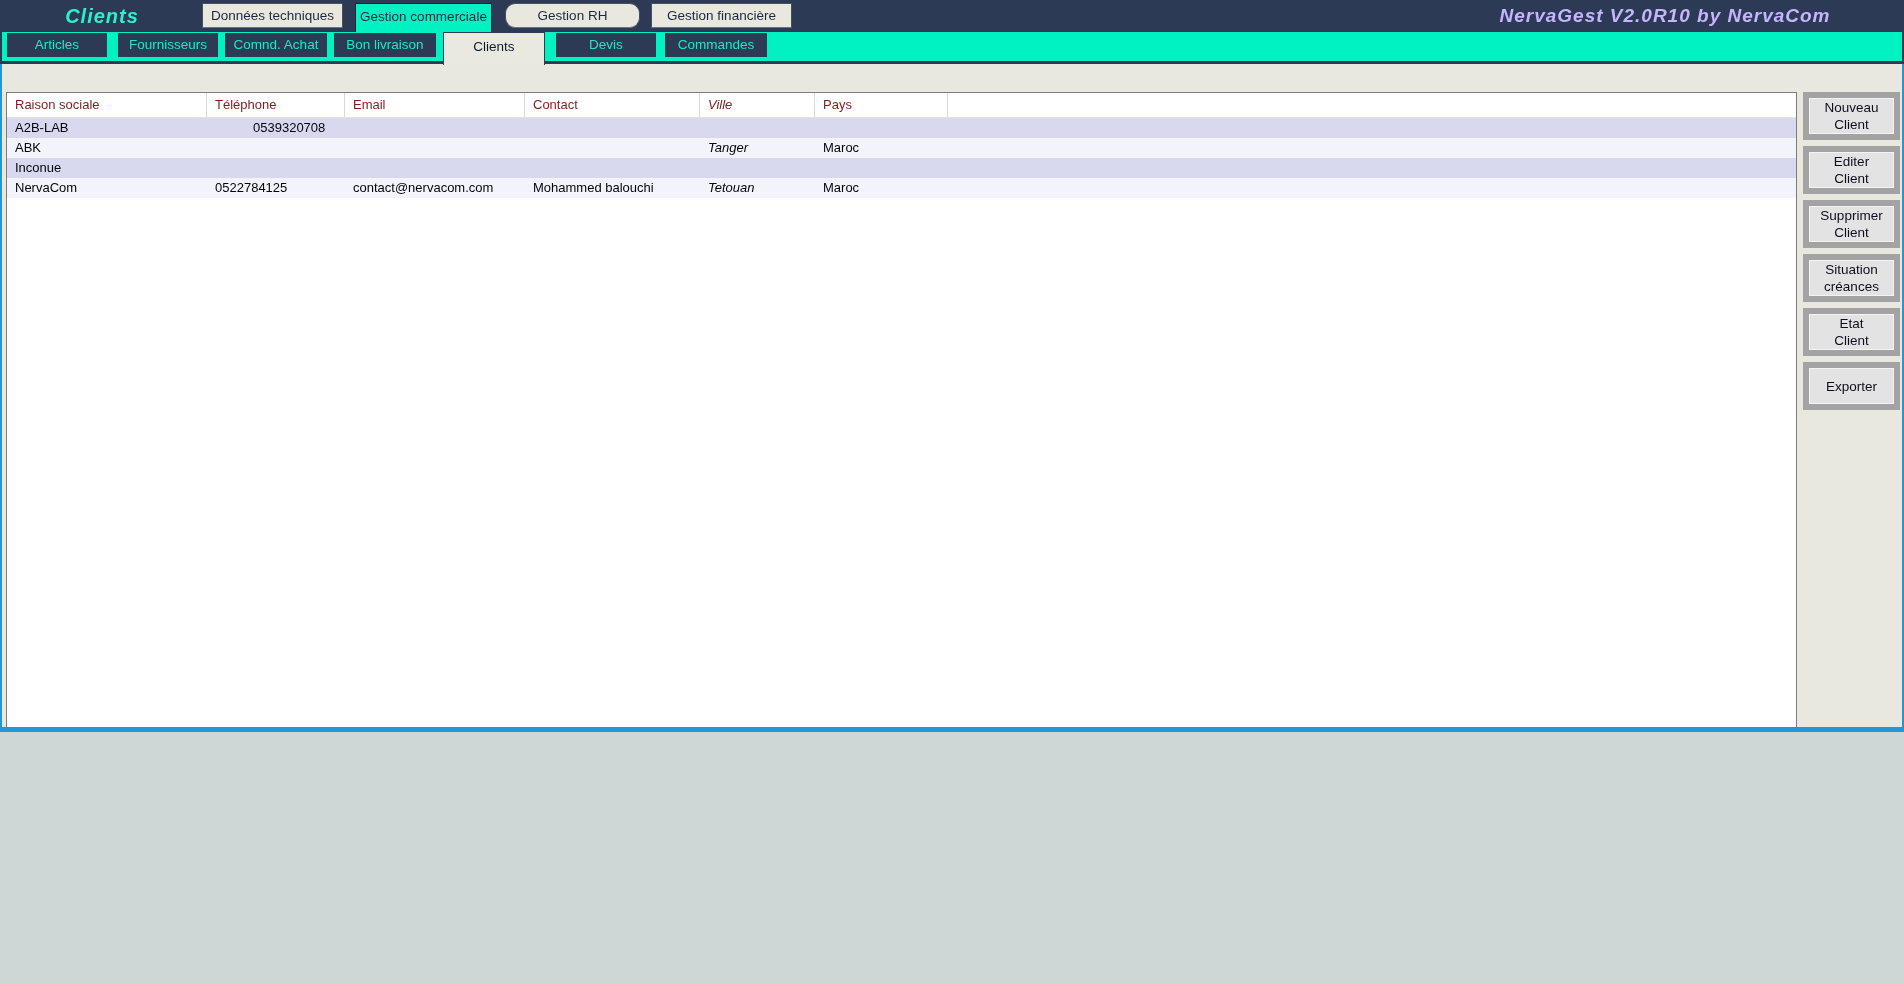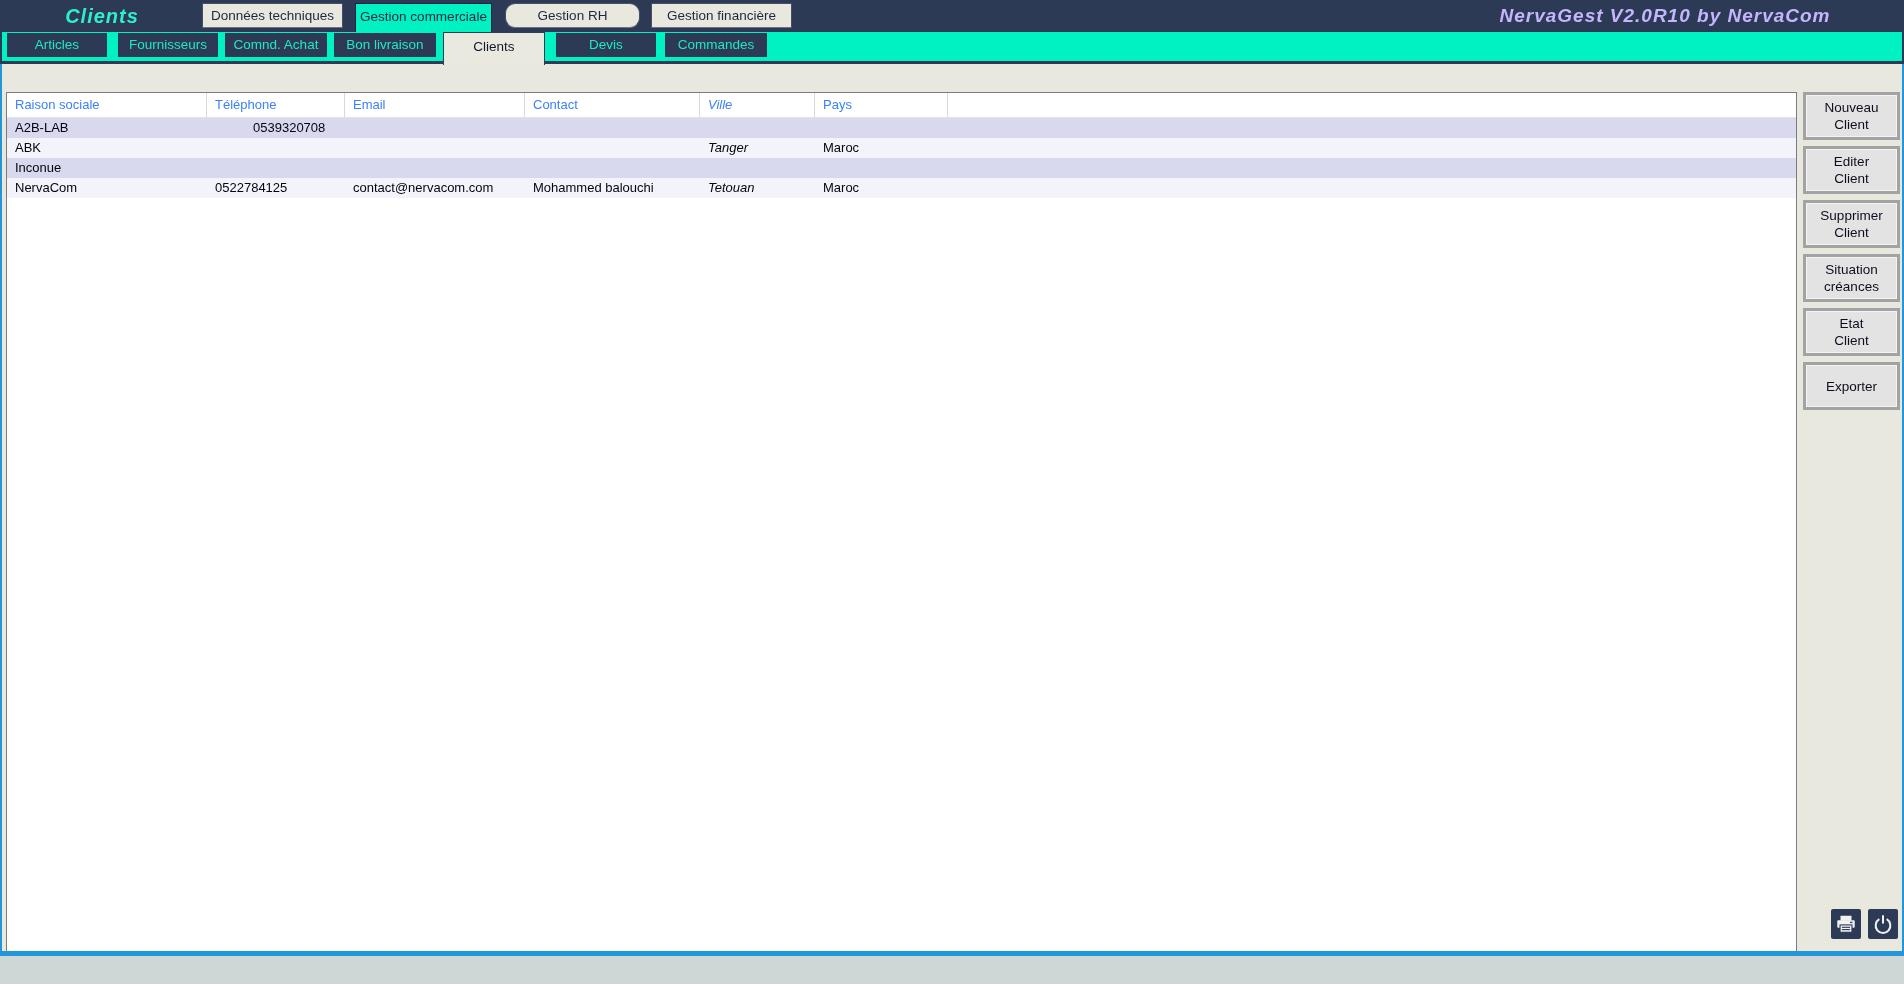--- a/index.html
+++ b/index.html
@@ -1,17 +1,17 @@
 <!DOCTYPE html>
 <html><head>
 <meta charset="utf-8">
 <style>
   html,body{margin:0;padding:0;background:#cfd6d6;}
   #window{
-    position:relative;width:1904px;height:956px;
+    position:relative;width:1904px;height:732px;
     background:#e8e8de;overflow:hidden;
     font-family:"Liberation Sans",sans-serif;
     -webkit-font-smoothing:antialiased;
   }
   
   .edge{position:absolute;background:#2196d8;z-index:30;}
   .edge.left{left:0;top:32px;width:2px;bottom:0;}
   .edge.right{right:0;top:32px;width:2px;bottom:0;}
   .edge.bottom{left:0;right:0;bottom:0;height:5px;}
   .edge.navy{background:#2c3a56;}
@@ -62,38 +62,38 @@
   }
 
   
   .grid{
     position:absolute;left:6px;top:92px;width:1791px;height:869px;
     background:#ffffff;border:1px solid #7c7c7c;box-sizing:border-box;z-index:3;
   }
   .gridhead{display:flex;height:24px;background:#ffffff;border-bottom:1px solid #e3e3e3;}
   .hcell{
     box-sizing:border-box;border-right:1px solid #d9d9d9;
-    font-size:13px;color:#3b82f6;padding-left:8px;line-height:23px;
+    font-size:13px;color:#7f1d1d;padding-left:8px;line-height:23px;
     white-space:nowrap;overflow:hidden;cursor:default;
   }
   .gridrow{display:flex;height:20px;}
   .gridrow.alt{background:#d8d8ee;gap:38px;}
   .gridrow.lite{background:#f3f3fc;}
   .cell{
     box-sizing:border-box;font-size:13px;color:#05050f;
     padding-left:8px;line-height:20px;white-space:nowrap;overflow:hidden;cursor:default;
   }
   .c0{width:200px;} .c1{width:138px;} .c2{width:180px;}
   .c3{width:175px;} .c4{width:115px;font-style:italic;} .c5{width:133px;}
   .cfill{flex:1;border-right:none;}
 
   
   .abtn{
     position:absolute;left:1803px;width:97px;height:48px;
-    background:#e3e3e3;border:3px solid #a3a3a3;box-sizing:border-box;
+    background:#e3e3e3;border:6px solid #a3a3a3;box-sizing:border-box;
     color:#0e0e1e;font-size:13.5px;text-align:center;
     display:flex;align-items:center;justify-content:center;
     white-space:pre-line;line-height:17px;cursor:default;z-index:3;
     box-shadow:inset 0 0 0 1px #f4f4f4;
   }
   .abtn.b0{top:92px;} .abtn.b1{top:146px;} .abtn.b2{top:200px;}
   .abtn.b3{top:254px;} .abtn.b4{top:308px;} .abtn.b5{top:362px;}
 
   
   .ibtn{

